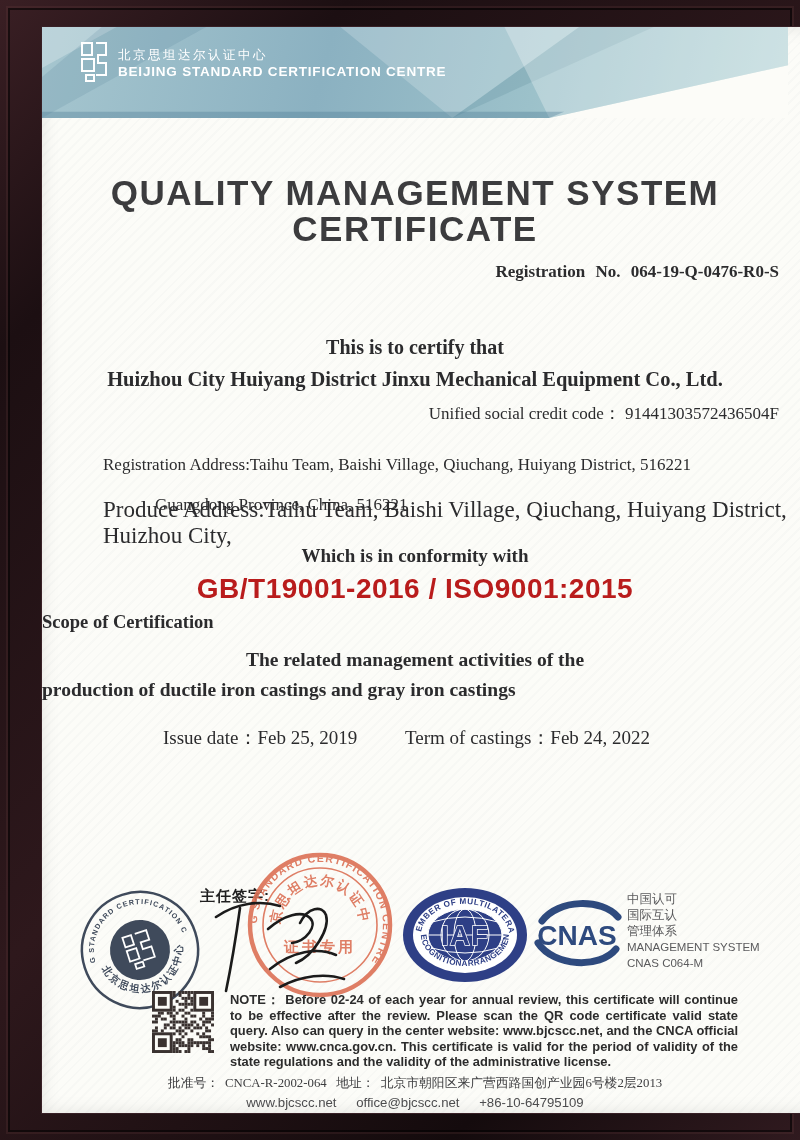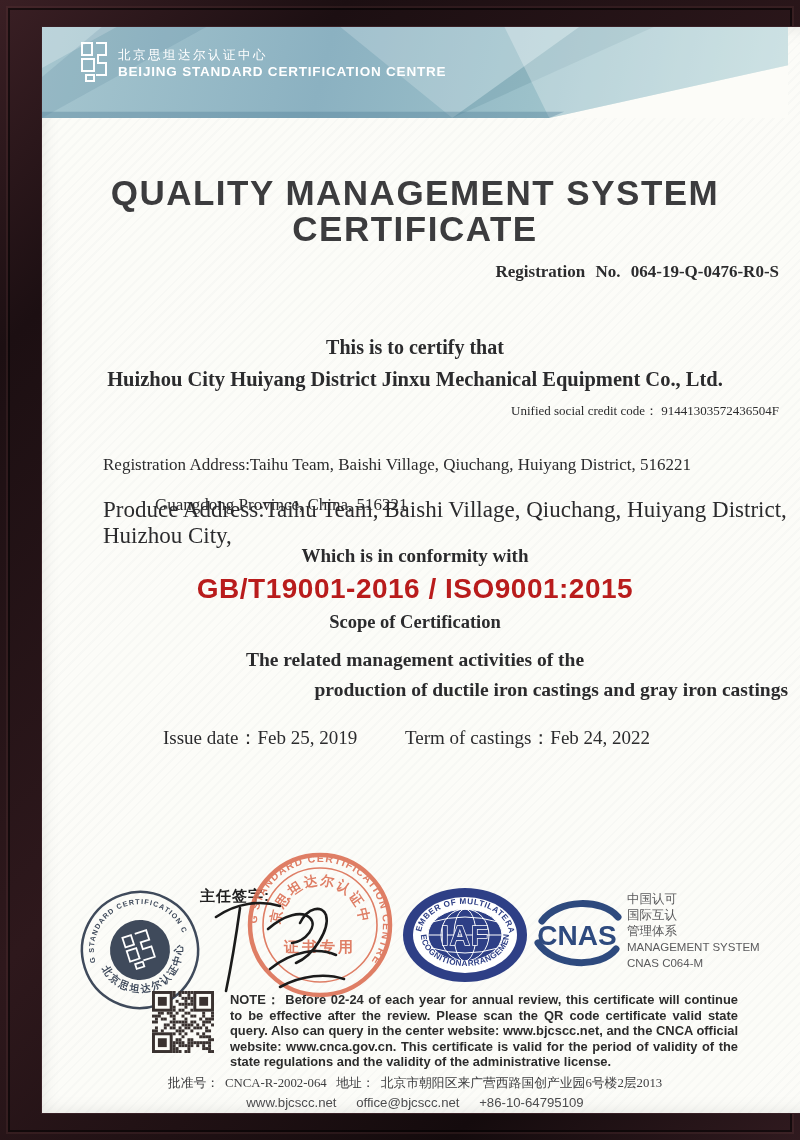--- a/index.html
+++ b/index.html
@@ -23,29 +23,29 @@
   .brand{position:absolute;left:38px;top:14px;display:flex;align-items:center;gap:10px;}
   .brand-text{color:#fff;}
   .brand-cn{font-size:12.5px;letter-spacing:2.5px;line-height:15px;}
   .brand-en{font-size:13.5px;font-weight:bold;letter-spacing:.8px;line-height:17px;}
   
   .title{position:absolute;left:0;top:148px;width:746px;text-align:center;color:#3c3c3e;font-weight:800;font-size:35px;line-height:36px;letter-spacing:1.5px;}
   .reg-line{position:absolute;right:38px;top:235px;font-family:"Liberation Serif",serif;font-weight:bold;font-size:17px;color:#2c2c2e;word-spacing:6px;}
   .serif{font-family:"Liberation Serif",serif;color:#2b2b2d;}
   .certify{position:absolute;left:0;top:309px;width:746px;text-align:center;font-weight:bold;font-size:20px;}
   .company{position:absolute;left:0;top:341px;width:746px;text-align:center;font-weight:bold;font-size:20.5px;}
-  .credit{position:absolute;right:38px;top:375px;font-size:13px;}
+  .credit{position:absolute;right:38px;top:375px;font-size:17px;}
   .addr1{position:absolute;left:61px;top:408px;font-size:17px;margin-top:20px;}
   .addr2{position:absolute;left:61px;top:438px;font-size:23px;margin-top:32px;}
   .addr3{position:absolute;left:113px;top:468px;font-size:17px;}
   .conform{position:absolute;left:0;top:518px;width:746px;text-align:center;font-weight:bold;font-size:19px;}
   .standard{position:absolute;left:0;top:546px;width:746px;text-align:center;font-weight:800;font-size:28px;letter-spacing:.5px;color:#b91c1c;}
-  .scope-h{position:absolute;left:0;top:585px;width:746px;text-align:center;font-weight:bold;font-size:18.5px;}
+  .scope-h{position:absolute;left:0;top:585px;width:746px;font-weight:bold;font-size:18.5px;}
   .scope1{position:absolute;left:0;top:622px;width:746px;text-align:center;font-weight:bold;font-size:19.5px;}
-  .scope2{position:absolute;left:0;top:652px;width:746px;text-align:right;font-weight:bold;font-size:19.5px;}
+  .scope2{position:absolute;left:0;top:652px;width:746px;text-align:left;font-weight:bold;font-size:19.5px;}
   .dates{position:absolute;left:0;top:698px;width:746px;font-size:19px;}
   .dates .d1{position:absolute;left:121px;}
   .dates .d2{position:absolute;left:363px;}
   
   .left-seal{position:absolute;left:33px;top:858px;}
   .director{position:absolute;left:158px;top:860px;font-size:15px;font-weight:bold;color:#1f1f1f;letter-spacing:1px;}
   .stamp{position:absolute;left:203px;top:823px;opacity:.9;}
   .signature{position:absolute;left:168px;top:868px;}
   .iaf{position:absolute;left:358px;top:858px;}
   .cnas{position:absolute;left:488px;top:866px;}

